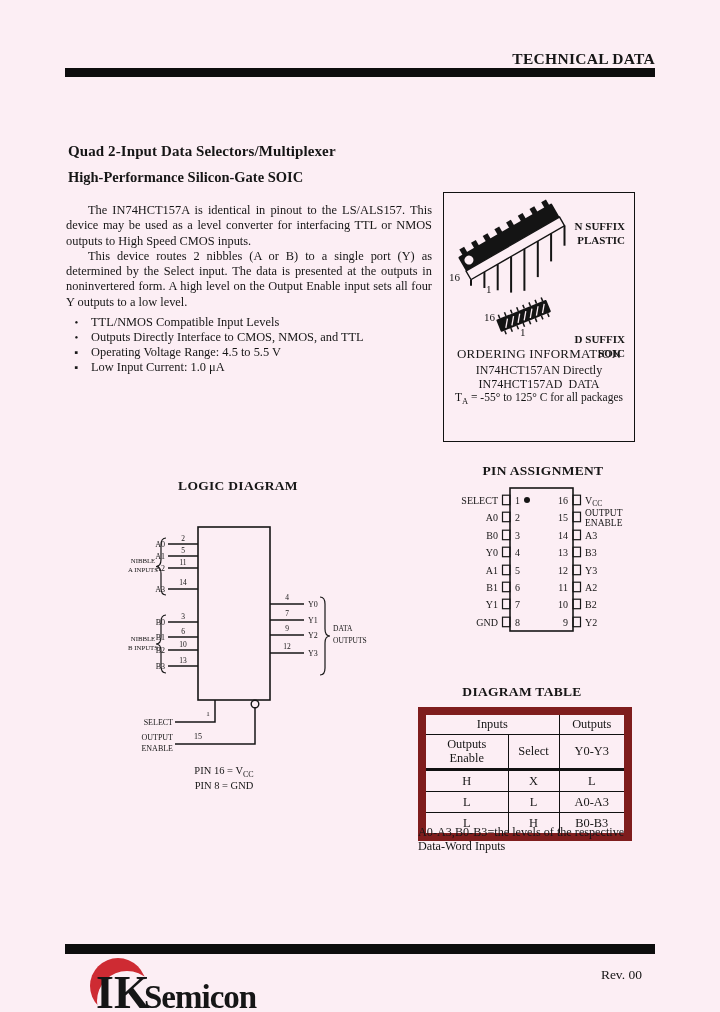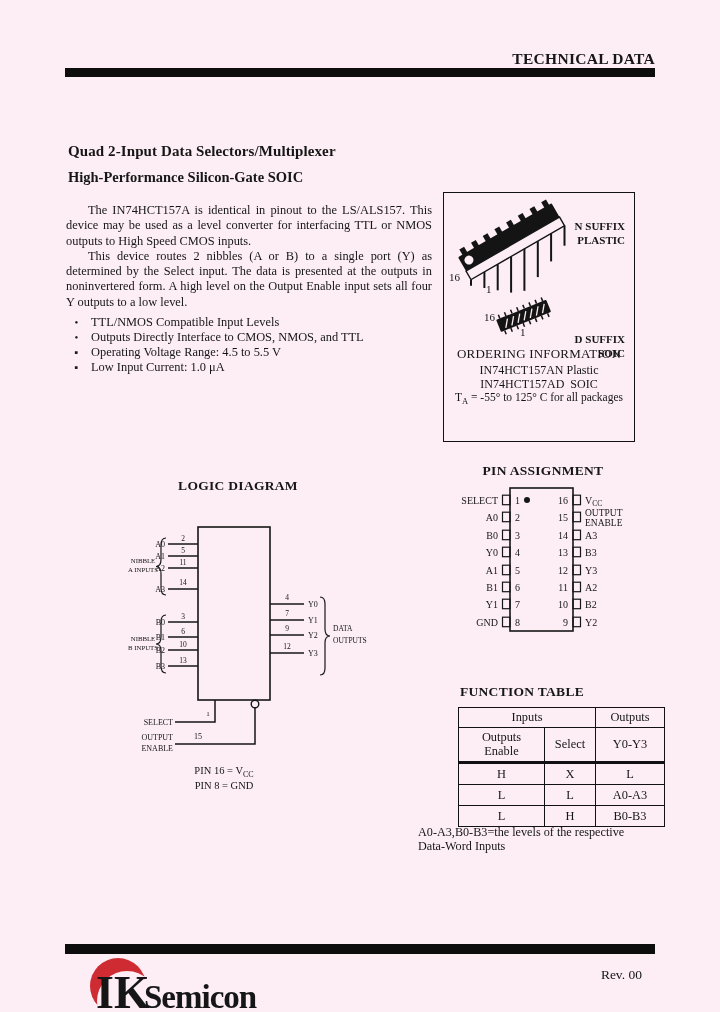--- a/index.html
+++ b/index.html
@@ -41,21 +41,21 @@
   .section-title{font-size:13.5px;font-weight:bold;letter-spacing:.3px;margin-top:8px;}
   .logic-title{left:158px;top:470px;width:160px;text-align:center;}
   .pin-title{left:458px;top:455px;width:170px;text-align:center;}
   .ft-title{left:436px;top:676px;width:172px;text-align:center;}
 
   svg text{fill:#161616;font-family:"Liberation Serif",serif;}
   .ln{stroke:#161616;stroke-width:1.5;fill:none;}
   .thin{stroke:#161616;stroke-width:1.2;fill:none;}
   .box{stroke:#161616;stroke-width:1.6;fill:none;}
 
-  table.ft{border-collapse:collapse;border:1px solid #7f1d1d;table-layout:fixed;background:transparent;margin-left:40px;}
+  table.ft{border-collapse:collapse;border:8px solid #7f1d1d;table-layout:fixed;background:transparent;}
   table.ft td{border:1px solid #111;text-align:center;font-size:12.4px;padding:0;font-family:"Liberation Serif",serif;}
   table.ft tr.h1 td{height:19px;}
   table.ft tr.h2 td{height:33px;border-bottom:3px solid #111;}
   table.ft tr.d td{height:20px;}
   .oe-wrap{display:inline-block;width:54px;line-height:1.2;}
 
   .ft-notes{left:418px;top:826px;width:240px;font-size:12.2px;line-height:13.8px;}
 
   .footer-rule{left:65px;top:944px;width:590px;height:10px;}
   .rev{right:78px;top:967px;font-size:13.5px;}
@@ -166,22 +166,22 @@
     <div class="pkg-label" style="top:101px;margin-top:39px;">
       <div>D SUFFIX</div>
       <div>SOIC</div>
     </div>
     <div class="pkg-num" style="left:5px;top:78px;">16</div>
     <div class="pkg-num" style="left:42px;top:90px;">1</div>
     <div class="pkg-num" style="left:40px;top:118px;">16</div>
     <div class="pkg-num" style="left:76px;top:133px;">1</div>
 
     <div class="ord-title">ORDERING INFORMATION</div>
-    <div class="ord-line" style="top:170px;">IN74HCT157AN Plastic</div>
-    <div class="ord-line pre" style="top:184px;">IN74HCT157AD  SOIC</div>
+    <div class="ord-line" style="top:170px;">IN74HCT157AN Directly</div>
+    <div class="ord-line pre" style="top:184px;">IN74HCT157AD  DATA</div>
     <div class="ord-line" style="top:198px;font-size:11.5px;"><span>T</span><span class="sub-s">A</span><span> = -55° to 125° C for all packages</span></div>
   </div>
 
   <div class="abs section-title logic-title">LOGIC DIAGRAM</div>
   <svg class="abs" style="left:128px;top:515px;" width="300" height="285" viewBox="0 0 300 285">
     <rect class="box" x="70" y="12" width="72" height="173"></rect>
 
     <g>
       <line class="ln" x1="40" y1="29" x2="70" y2="29"></line>
         <line class="ln" x1="40" y1="41" x2="70" y2="41"></line>
@@ -308,21 +308,21 @@
         <text x="137" y="91.5">Y3</text>
       <text x="120" y="108.5" text-anchor="end">11</text>
         <text x="137" y="108.5">A2</text>
       <text x="120" y="125.5" text-anchor="end">10</text>
         <text x="137" y="125.5">B2</text>
       <text x="120" y="143.5" text-anchor="end">9</text>
         <text x="137" y="143.5">Y2</text>
     </g>
   </svg>
 
-  <div class="abs section-title ft-title">FUNCTION TABLE</div>
+  <div class="abs section-title ft-title">DIAGRAM TABLE</div>
   <table class="ft abs" style="left:418px;top:707px;width:206px;">
     <colgroup>
         <col style="width:86px">
         <col style="width:51px">
         <col style="width:69px">
       </colgroup>
     <tbody>
         <tr class="h1">
       <td colspan="2">Inputs</td>
       <td>Outputs</td>

